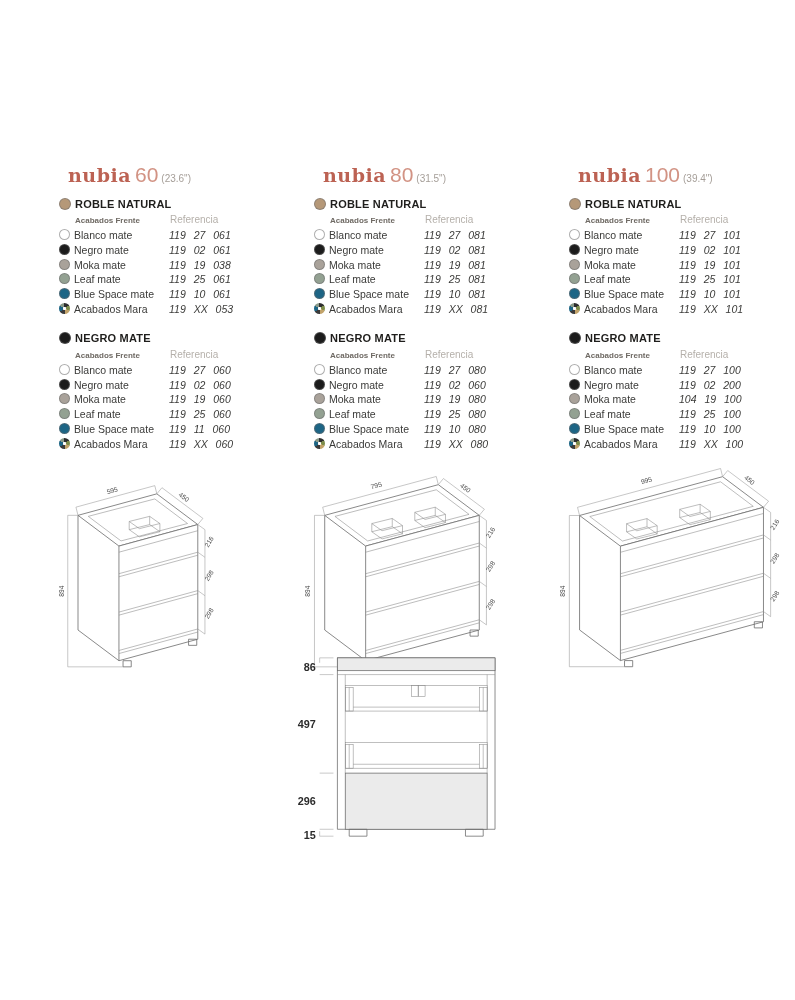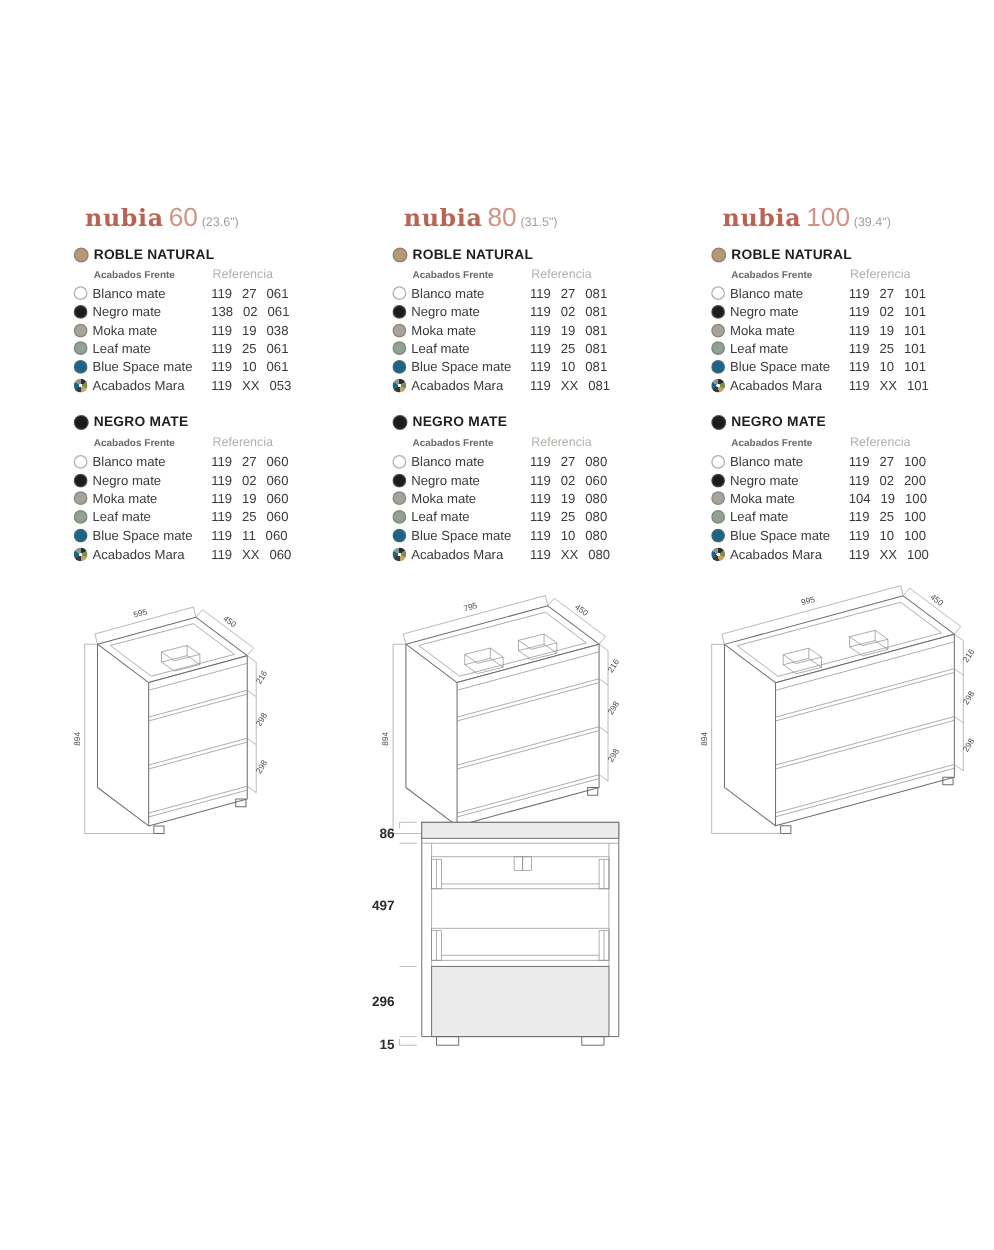--- a/index.html
+++ b/index.html
@@ -21,21 +21,21 @@
   .colRef{font-size:10px;color:#b5b0aa;}
   .row{display:flex;align-items:flex-start;height:14.8px;}
   .sw{width:11px;height:11px;border-radius:50%;flex:0 0 auto;
       border:1px solid rgba(110,110,110,.55);box-sizing:border-box;}
   .sw.mara{border:none;
     background:
       radial-gradient(circle at 50% 50%, #ffffff 0 1.4px, rgba(255,255,255,0) 1.5px),
       conic-gradient(#2e2e2e 0 55deg,#7d8c4a 55deg 115deg,#c2a36a 115deg 175deg,
                      #3b3b3b 175deg 235deg,#1d6585 235deg 300deg,#8a9a8a 300deg 360deg);}
   .lab{width:95px;margin-left:4px;font-size:10.5px;color:#3a3a38;white-space:nowrap;}
-  .ref{font-size:10.5px;color:#3a3a38;word-spacing:5px;white-space:nowrap;}
+  .ref{font-size:10.5px;color:#3a3a38;word-spacing:5px;white-space:nowrap;font-style:italic;}
   .sect2{margin-top:13px;}
   .drawing{position:absolute;}
   svg{display:block;}
   .ln{fill:none;stroke:#6e6e6e;stroke-width:.8;stroke-linejoin:round;}
   .lnThin{fill:none;stroke:#8a8a8a;stroke-width:.55;}
   .dim{fill:none;stroke:#9b9b9b;stroke-width:.55;}
   .dimTxt{font-size:6.5px;fill:#4a4a4a;font-family:"Liberation Sans",sans-serif;}
   .faceFill{fill:#ffffff;stroke:#6e6e6e;stroke-width:.8;stroke-linejoin:round;}
   .gray{fill:#ebebeb;stroke:#6e6e6e;stroke-width:.8;}
   .fvTxt{font-size:11px;font-weight:bold;fill:#2b2b2b;font-family:"Liberation Sans",sans-serif;}
@@ -61,21 +61,21 @@
         <span class="colRef">Referencia</span>
       </div>
       <div class="row">
           <span class="sw" style="background-color: rgb(255, 255, 255);"></span>
           <span class="lab">Blanco mate</span>
           <span class="ref">119 27 061</span>
         </div>
       <div class="row">
           <span class="sw" style="background-color: rgb(28, 28, 28);"></span>
           <span class="lab">Negro mate</span>
-          <span class="ref">138 02 061</span>
+          <span class="ref">119 02 061</span>
         </div>
       <div class="row">
           <span class="sw" style="background-color: rgb(169, 162, 154);"></span>
           <span class="lab">Moka mate</span>
           <span class="ref">119 19 038</span>
         </div>
       <div class="row">
           <span class="sw" style="background-color: rgb(147, 161, 146);"></span>
           <span class="lab">Leaf mate</span>
           <span class="ref">119 25 061</span>

